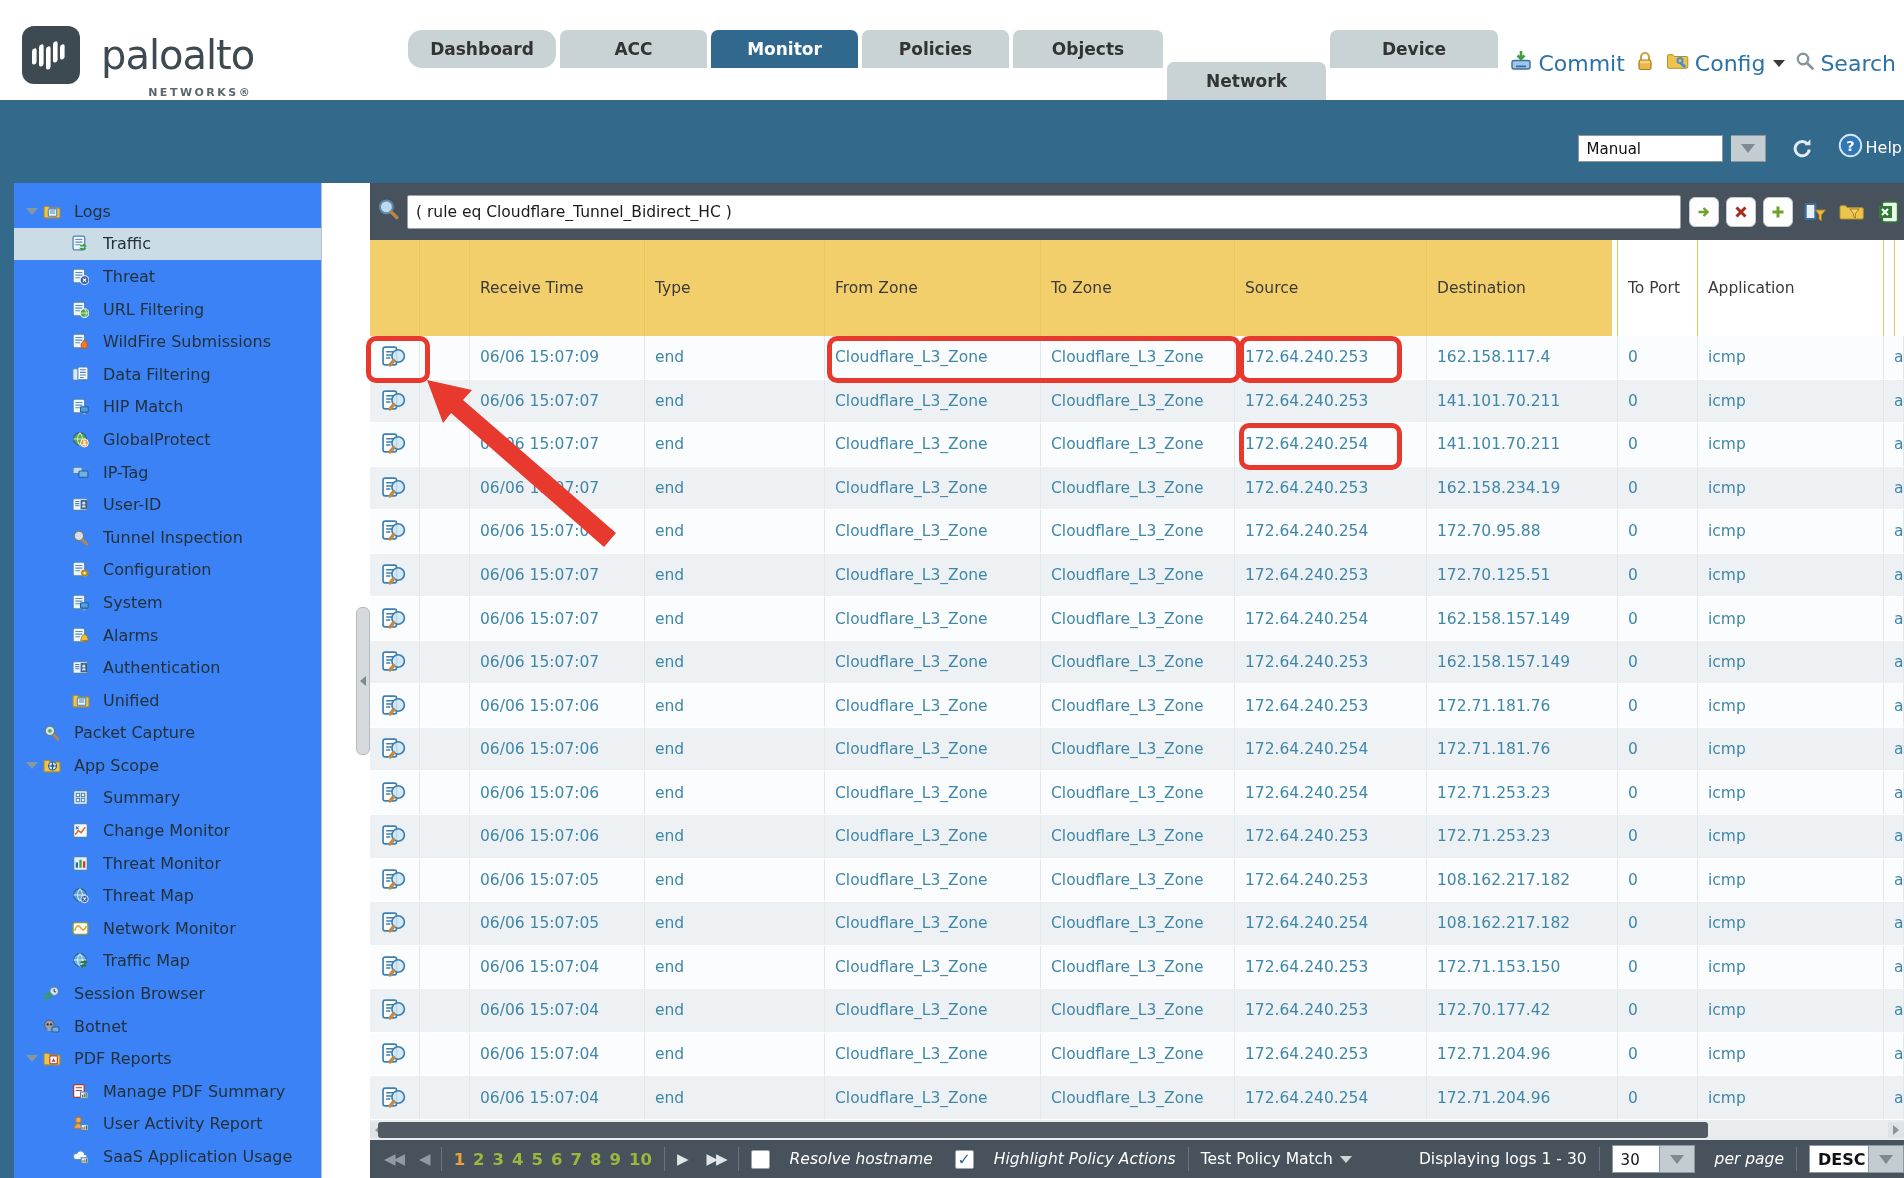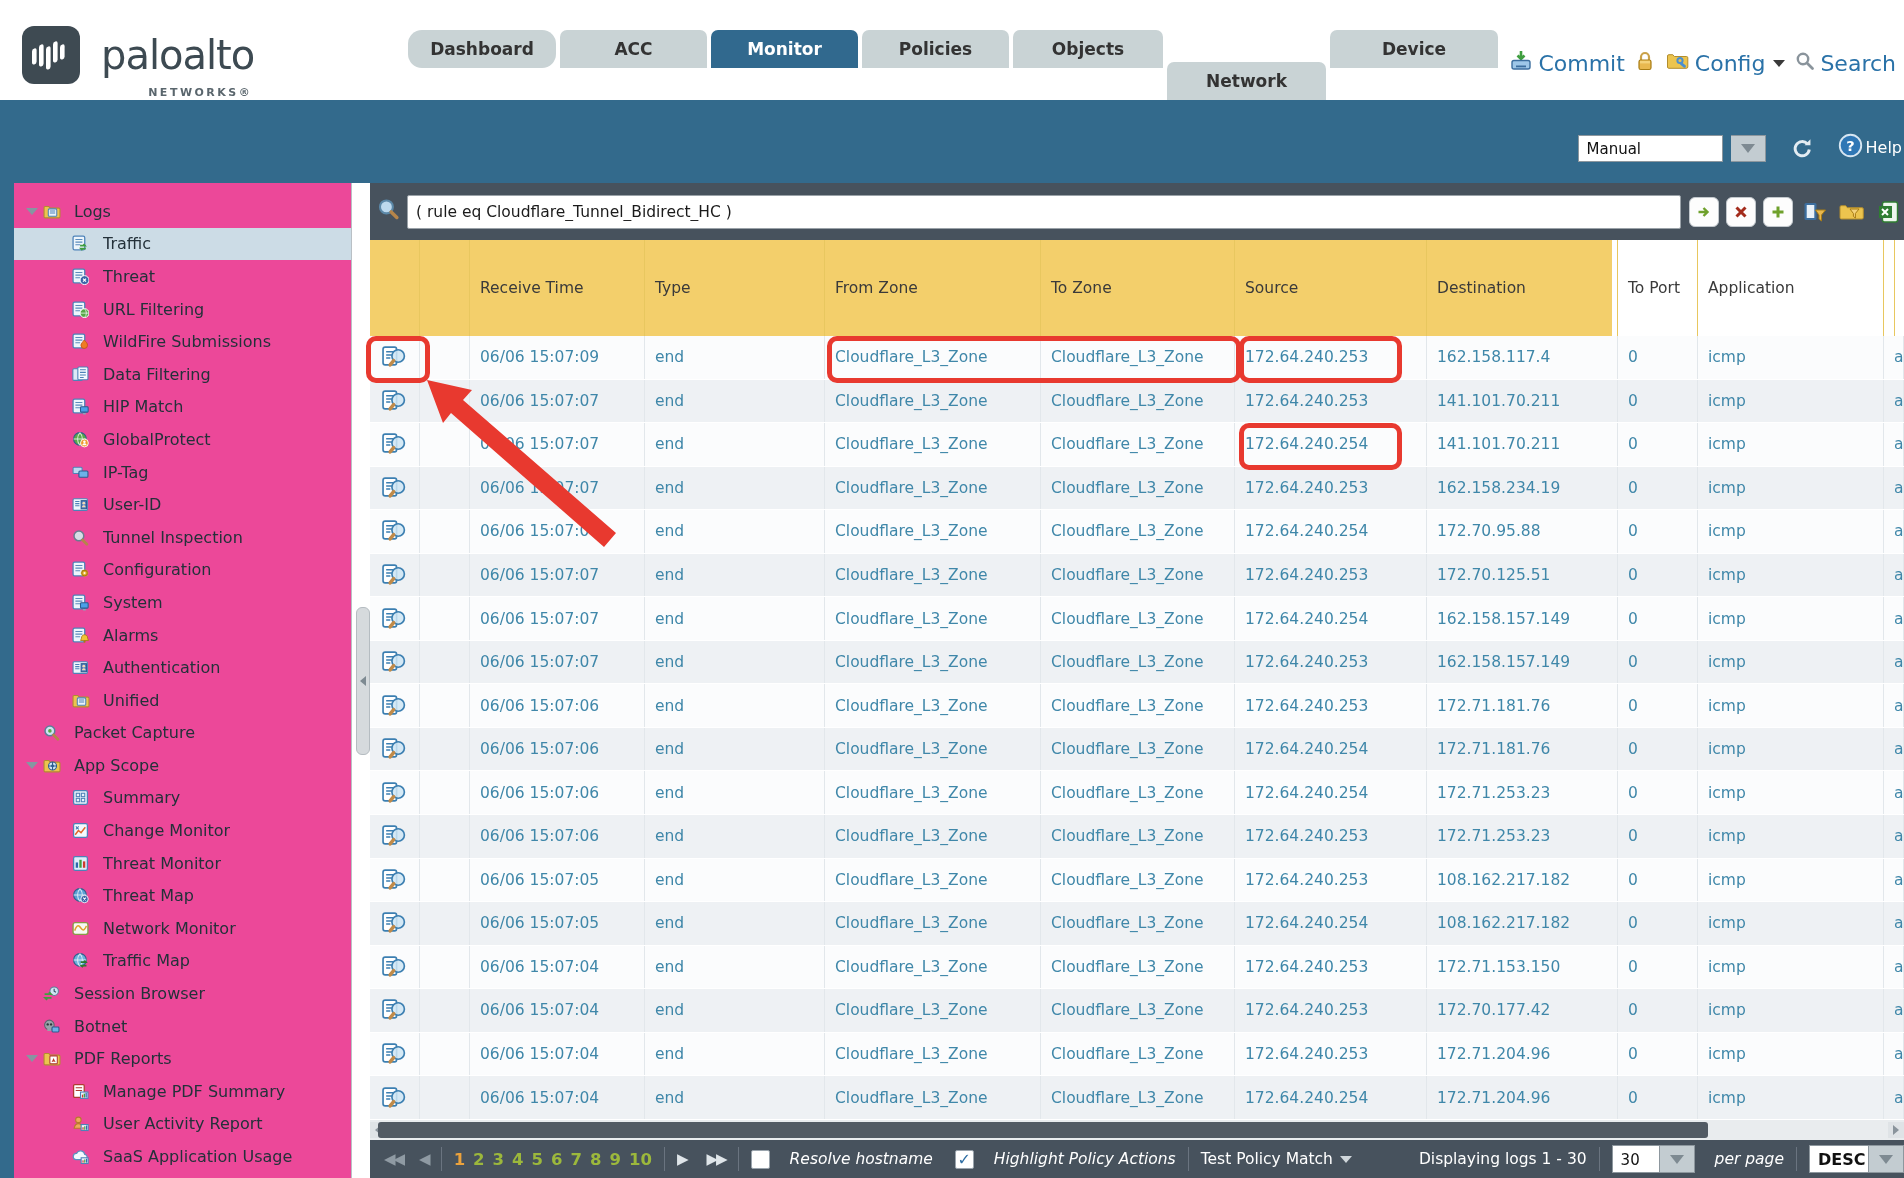--- a/index.html
+++ b/index.html
@@ -22,21 +22,21 @@
   
   .blue-band{position:absolute;left:0;top:100px;width:1904px;height:83px;background:#336a8c;}
   .band-controls{position:absolute;right:2px;top:33px;display:flex;align-items:flex-end;gap:8px;}
   .select-box{background:#fff;border:1px solid #8d979e;height:27px;line-height:27px;font-size:15px;color:#111;padding-left:8px;box-sizing:border-box;}
   .select-btn{width:35px;height:27px;background:#c3ccd1;border:1px solid #8d979e;border-left:none;display:flex;align-items:center;justify-content:center;box-sizing:border-box;cursor:pointer;}
   .select-btn .tri-d{width:0;height:0;border-left:7px solid transparent;border-right:7px solid transparent;border-top:9px solid #7e8a92;}
   .band-help{display:flex;align-items:center;gap:3px;color:#fff;font-size:16px;margin-left:12px;cursor:pointer;}
   .left-rail{position:absolute;left:0;top:183px;width:14px;height:995px;background:#336a8c;}
 
   
-  .sidebar{position:absolute;left:14px;top:183px;width:338px;height:995px;background:#ec4899;border-right:1px solid #b9c0c5;box-sizing:border-box;padding-top:12px;overflow:hidden;}
+  .sidebar{position:absolute;left:14px;top:183px;width:308px;height:995px;background:#3b82f6;border-right:1px solid #b9c0c5;box-sizing:border-box;padding-top:12px;overflow:hidden;}
   .side-item{height:32.6px;display:flex;align-items:center;font-size:16px;color:#24313a;cursor:pointer;white-space:nowrap;}
   .side-item.lvl0{padding-left:12px;}
   .side-item.lvl1{padding-left:58px;}
   .side-item.selected{background:#ccdce6;}
   .tri{width:17px;display:inline-flex;align-items:center;flex:0 0 17px;}
   .tri::before{content:"";width:0;height:0;border-left:6px solid transparent;border-right:6px solid transparent;border-top:7px solid #8796a1;}
   .tri.hide::before{border:none;}
   .sicon{width:23px;flex:0 0 23px;display:inline-flex;align-items:center;margin-right:8px;}
   .slabel{overflow:hidden;}
   .collapse-handle{position:absolute;left:356px;top:607px;width:14px;height:148px;background:#d6dadd;border:1px solid #b5bcc1;border-radius:6px;box-sizing:border-box;z-index:30;cursor:pointer;display:flex;align-items:center;justify-content:center;}

